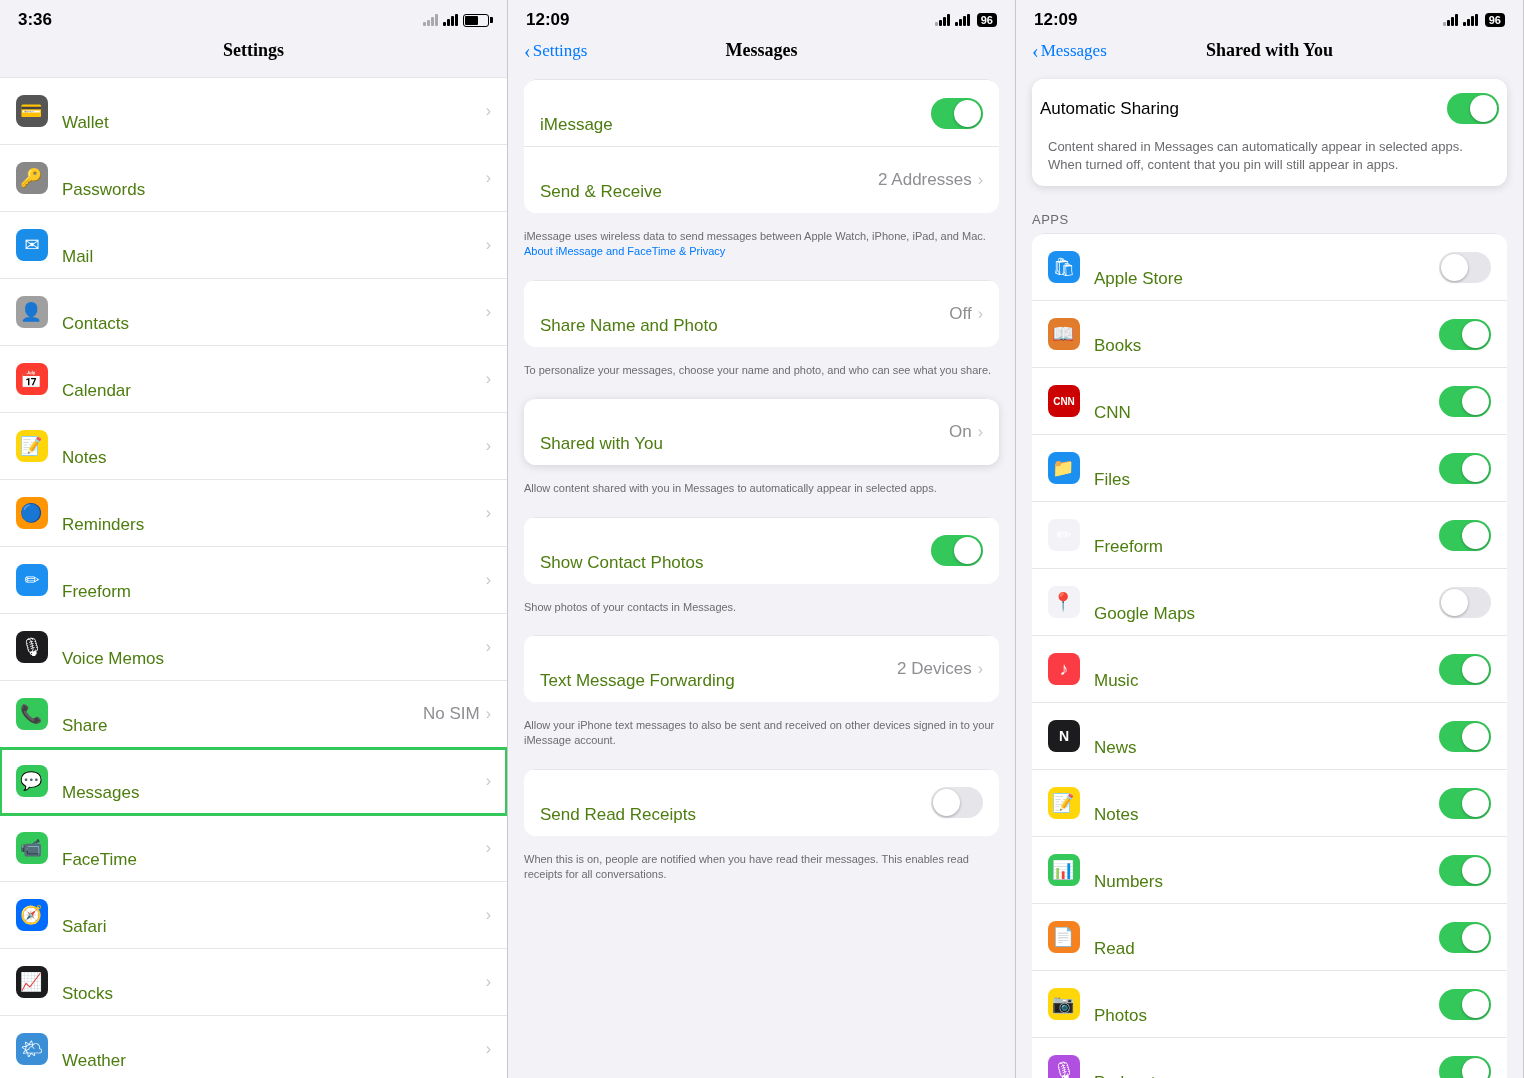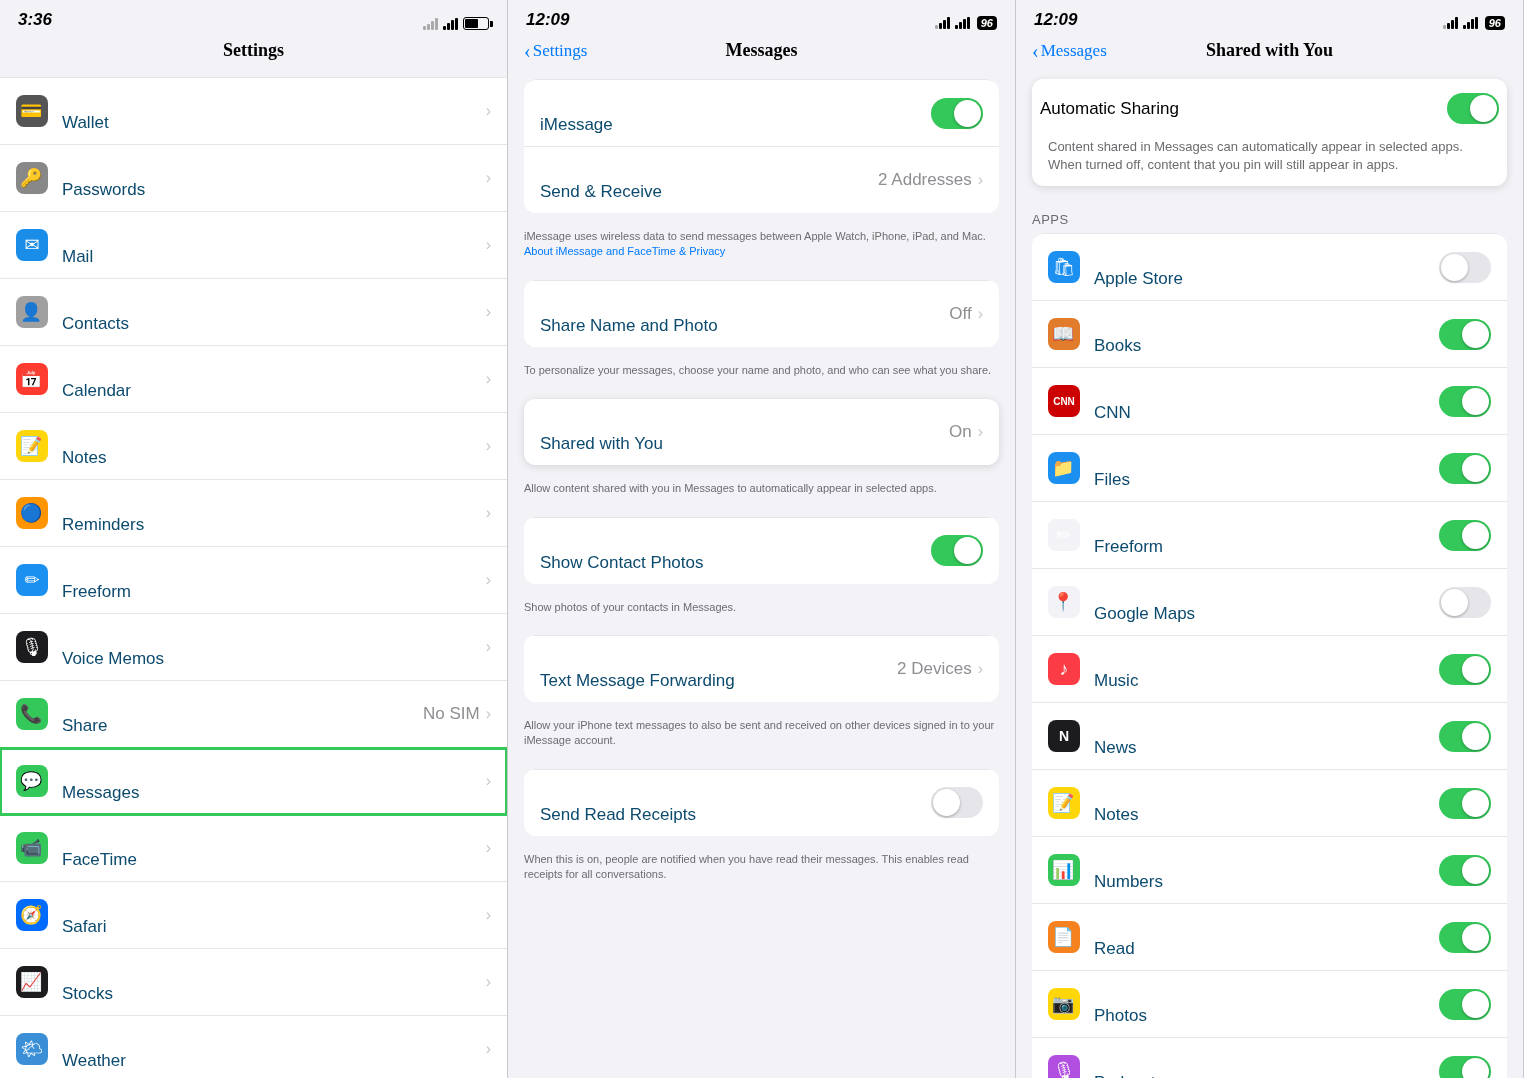--- a/index.html
+++ b/index.html
@@ -20,24 +20,23 @@
       background: #f2f2f7;
       border-right: 1px solid #c7c7cc;
       overflow: hidden;
       position: relative;
     }
 
     
     .status-bar {
       display: flex;
       justify-content: space-between;
-      align-items: flex-end;
+      align-items: center;
       padding: 10px 18px 4px;
       background: #f2f2f7;
-      font-style: italic;
     }
     .status-time {
       font-size: 17px;
       font-weight: 600;
       color: #000;
     }
     .status-icons {
       display: flex;
       align-items: center;
       gap: 5px;
@@ -134,21 +133,21 @@
       display: flex;
       align-items: center;
       justify-content: center;
       font-size: 18px;
       flex-shrink: 0;
       color: #fff;
     }
     .item-label {
       flex: 1;
       font-size: 17px;
-      color: #0c4a6e;
+      color: #4d7c0f;
       margin-top: 24px;
     }
     .item-value {
       font-size: 17px;
       color: #8e8e93;
       margin-right: 6px;
     }
     .item-chevron {
       color: #c7c7cc;
       font-size: 16px;

